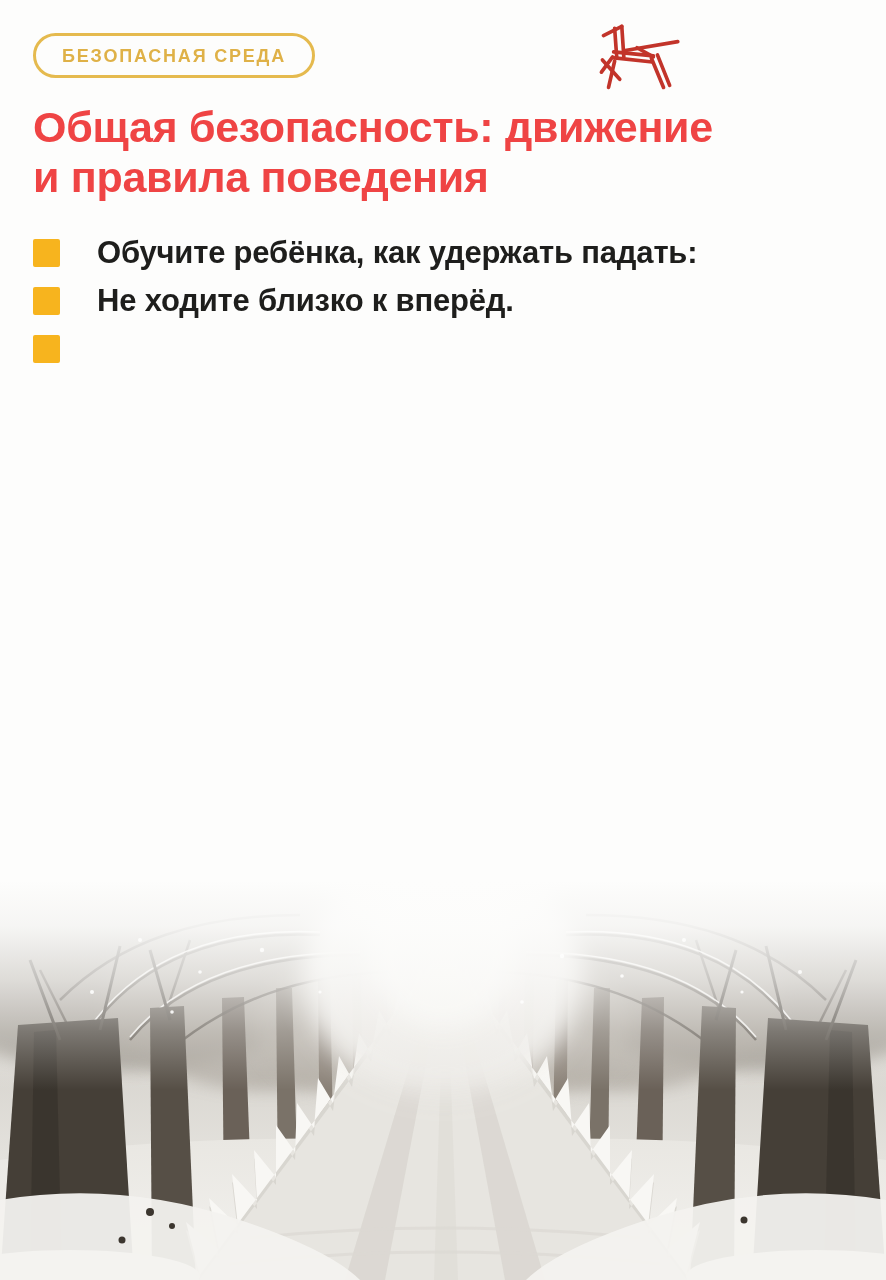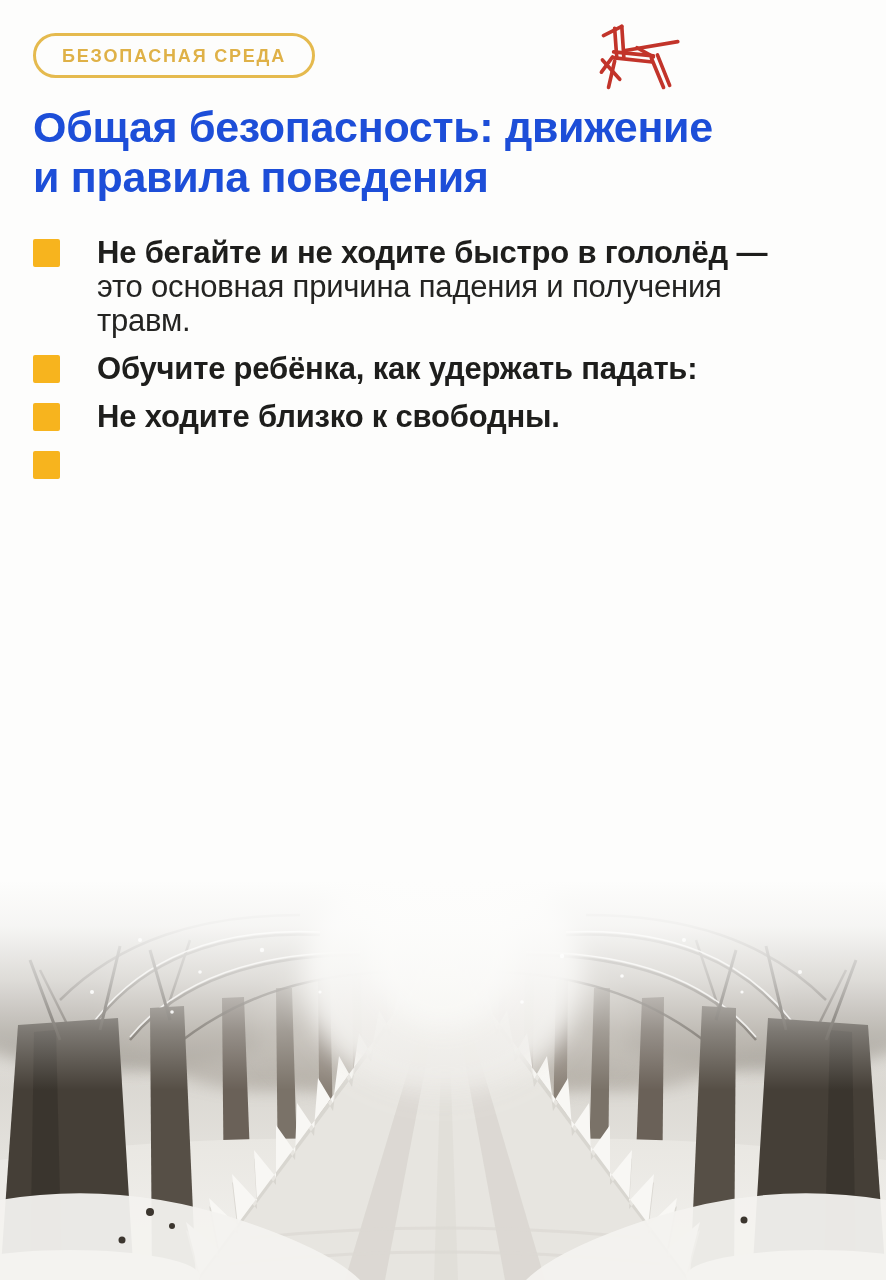--- a/index.html
+++ b/index.html
@@ -26,21 +26,21 @@
 
   
   .logo { position: absolute; right: 26px; top: 14px; width: 112px; height: 96px; }
 
   
   .heading {
     position: absolute; left: 33px; top: 102px;
     margin: 0; width: 830px;
     font-size: 43px; line-height: 50px;
     font-weight: bold;
-    color: #1d4ed8;
+    color: #ef4444;
     white-space: pre-line;
     letter-spacing: -0.3px;
   }
 
   
   .safety-list {
     position: absolute; left: 33px; top: 236px;
     margin: 0; padding: 0; list-style: none;
     width: 820px; z-index: 2;
   }
@@ -106,35 +106,27 @@
     <path d="M78 38 L90 68"></path>
   </svg>
 
   <h1 class="heading">Общая безопасность: движение
 и правила поведения</h1>
 
   <ul class="safety-list">
     <li class="item">
       <span class="sq"></span>
       <div class="txt">
-        <p class="t">Не бегайте и не ходите быстро в гололёд —</p>
-        <p class="b">это основная причина падения и получения
-травм.</p>
-      </div>
-    </li>
-    <li class="item">
-      <span class="sq"></span>
-      <div class="txt">
         <p class="t">Обучите ребёнка, как удержать падать:</p>
       </div>
     </li>
     <li class="item">
       <span class="sq"></span>
       <div class="txt">
-        <p class="t">Не ходите близко к свободны.</p>
+        <p class="t">Не ходите близко к вперёд.</p>
       </div>
     </li>
     <li class="item">
       <span class="sq"></span>
       <div class="txt">
       </div>
     </li>
   </ul>
 
   <div class="photo">

